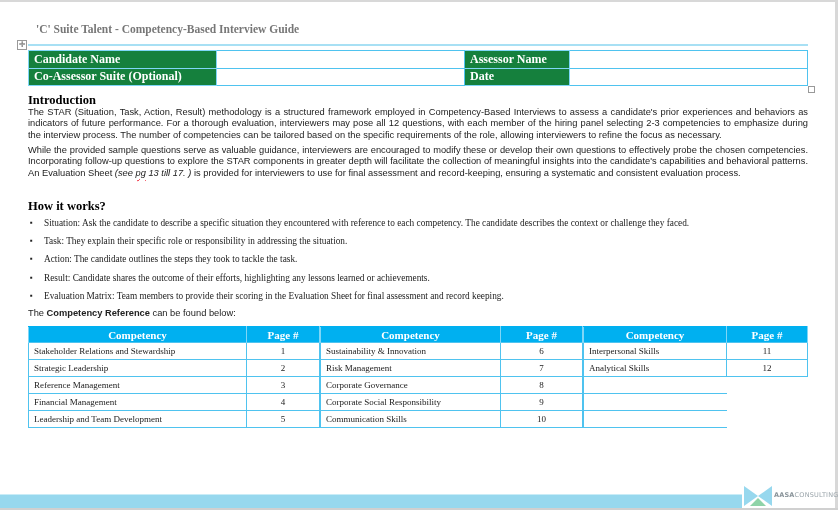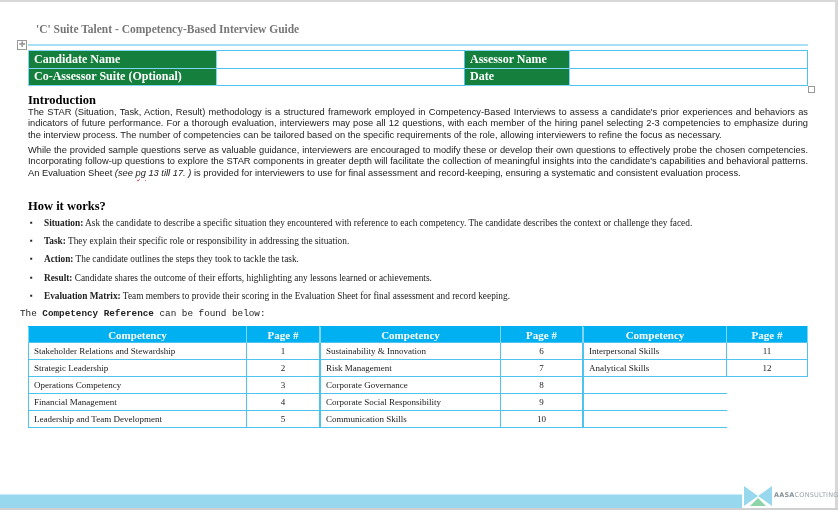--- a/index.html
+++ b/index.html
@@ -17,23 +17,23 @@
   table.info td.val { background: #fff; }
 
   .section-h { position: absolute; left: 28px; font-weight: bold; font-family: "Liberation Serif", serif; font-size: 12.5px; color: #000000; }
   .para { position: absolute; left: 28px; width: 780px; font-size: 9.3px; line-height: 11.4px; font-family: Liberation Sans, sans-serif; color: #222; text-align: justify; }
   .para .ital { font-style: italic; }
   .para .pg { text-decoration: underline wavy #e23; }
 
   ul.how { position: absolute; left: 28px; top: 217px; width: 790px; list-style: none; font-family: "Liberation Serif", serif; font-size: 9.3px; }
   ul.how li { height: 18.2px; line-height: 12px; position: relative; padding-left: 16px; }
   ul.how li .bul { position: absolute; left: 2px; top: 0; font-size: 8px; }
-  ul.how li b { font-weight: bold; }
+  ul.how li b { font-weight: normal; }
 
-  .ref-line { position: absolute; left: 20px; top: 308px; font-size: 9.3px; font-family: Liberation Mono, monospace; }
+  .ref-line { position: absolute; left: 28px; top: 308px; font-size: 9.3px; font-family: Liberation Sans, sans-serif; }
 
   table.comp { position: absolute; top: 326px; border-collapse: collapse; font-family: "Liberation Serif", serif; font-size: 9px; }
   table.comp th { background: #00b0f0; color: #fff; font-weight: bold; font-size: 11px; height: 16px; border-left: 1px solid #7fd6f7; border-right: 1px solid #7fd6f7; border-top: 1px solid #00b0f0; }
   table.comp td { height: 17px; border: 1px solid #4fc3ef; padding: 0 5px; color: #222; }
   table.comp td.num { text-align: center; }
   table.comp tr.empty td { border-left: 1px solid #4fc3ef; border-right: none; border-top: 1px solid #4fc3ef; border-bottom: 1px solid #4fc3ef; }
 
   .footer-bar { position: absolute; left: 0; top: 494px; width: 742px; height: 14px; background: #97d8ee; border-top: 1px solid #c9ecf7; }
   .footer-grey { position: absolute; left: 0; top: 508px; width: 838px; height: 2px; background: #d0d0d0; }
   .logo { position: absolute; left: 742px; top: 482px; width: 96px; height: 26px; }
@@ -92,21 +92,21 @@
   </tr>
   <tr>
         <td>Stakeholder Relations and Stewardship</td>
         <td class="num">1</td>
       </tr>
   <tr>
         <td>Strategic Leadership</td>
         <td class="num">2</td>
       </tr>
   <tr>
-        <td>Operations Competency</td>
+        <td>Reference Management</td>
         <td class="num">3</td>
       </tr>
   <tr>
         <td>Financial Management</td>
         <td class="num">4</td>
       </tr>
   <tr>
         <td>Leadership and Team Development</td>
         <td class="num">5</td>
       </tr>

